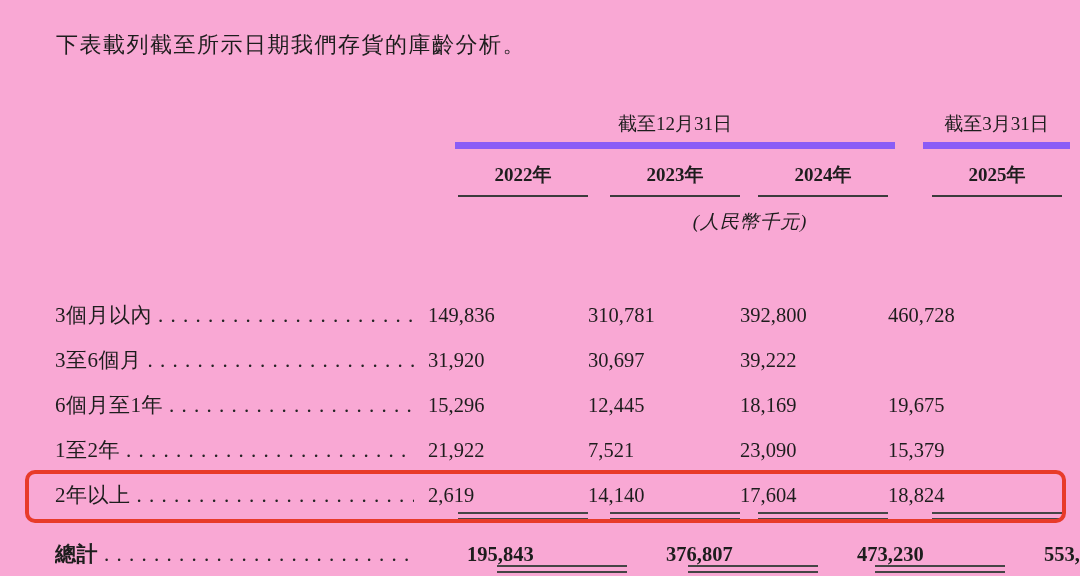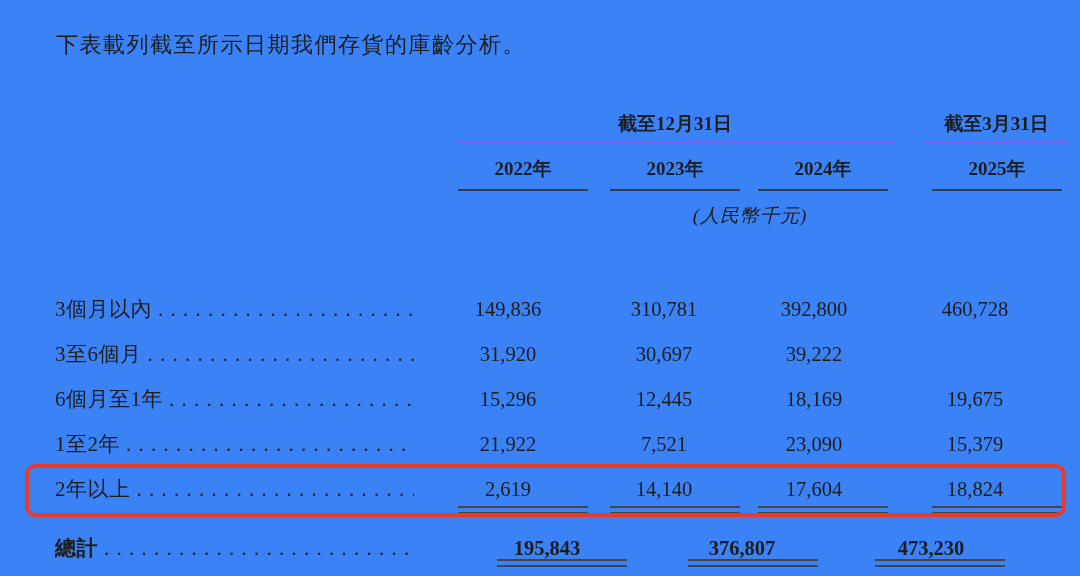--- a/index.html
+++ b/index.html
@@ -1,20 +1,20 @@
 <!DOCTYPE html>
 <html><head>
 <meta charset="utf-8">
 <style>
   * { margin:0; padding:0; box-sizing:border-box; }
   html,body { background:#ffffff; }
   .page {
     position:relative;
     width:1080px; height:576px;
-    background:#3b82f6;
+    background:#f9a8d4;
     overflow:hidden;
     font-family:"Liberation Serif","DejaVu Serif",serif;
     color:#1d1d1d;
   }
   .intro {
     padding:31px 20px 0 56px;
     font-size:22px;
     letter-spacing:1.5px;
     line-height:1.25;
   }
@@ -22,25 +22,25 @@
   .trow {
     display:grid;
     grid-template-columns:373px 160px 152px 148px 174px;
     padding-left:55px;
     padding-right:18px;
     align-items:end;
   }
   
   .thead-groups { margin-top:52px; }
   .group-cell {
-    font-weight:bold;
+    font-weight:normal;
     font-size:19px;
     text-align:center;
     padding-bottom:5px;
-    border-bottom:1px solid #8b5cf6;
+    border-bottom:7px solid #8b5cf6;
   }
   .group-dec { grid-column:2 / 5; margin-left:27px; margin-right:-7px; }
   .group-mar { grid-column:5 / 6; margin-left:35px; margin-right:-8px; }
   
   .year-cell { }
   .year-inner {
     width:130px;
     margin-left:auto;
     text-align:center;
     font-weight:bold;
@@ -72,21 +72,21 @@
   }
   .leader {
     flex:1 1 auto;
     min-width:0;
     overflow:hidden;
     white-space:nowrap;
     margin:0 14px 0 6px;
     letter-spacing:1px;
     color:#242424;
   }
-  .val-cell { text-align:center; font-size:20.5px; position:relative; }
+  .val-cell { text-align:left; font-size:20.5px; position:relative; }
   .dbl::after {
     content:"";
     position:absolute;
     right:0; bottom:-2px;
     width:130px; height:4px;
     border-top:2.5px solid #454545;
     border-bottom:2.5px solid #454545;
   }
   .total-row { margin-top:9px; height:48px; line-height:42px; font-size:21px;gap:39px; }
   .total-row .label-cell, .total-row .val-cell { font-weight:bold; }

